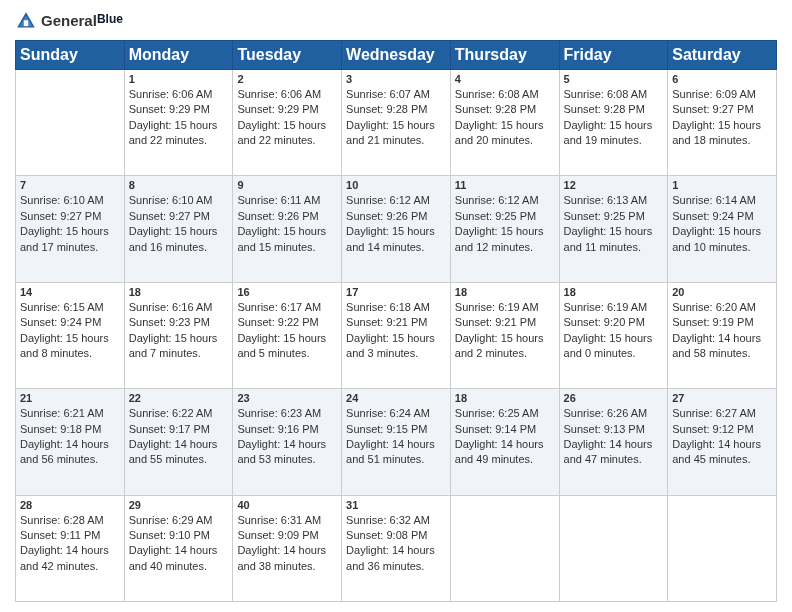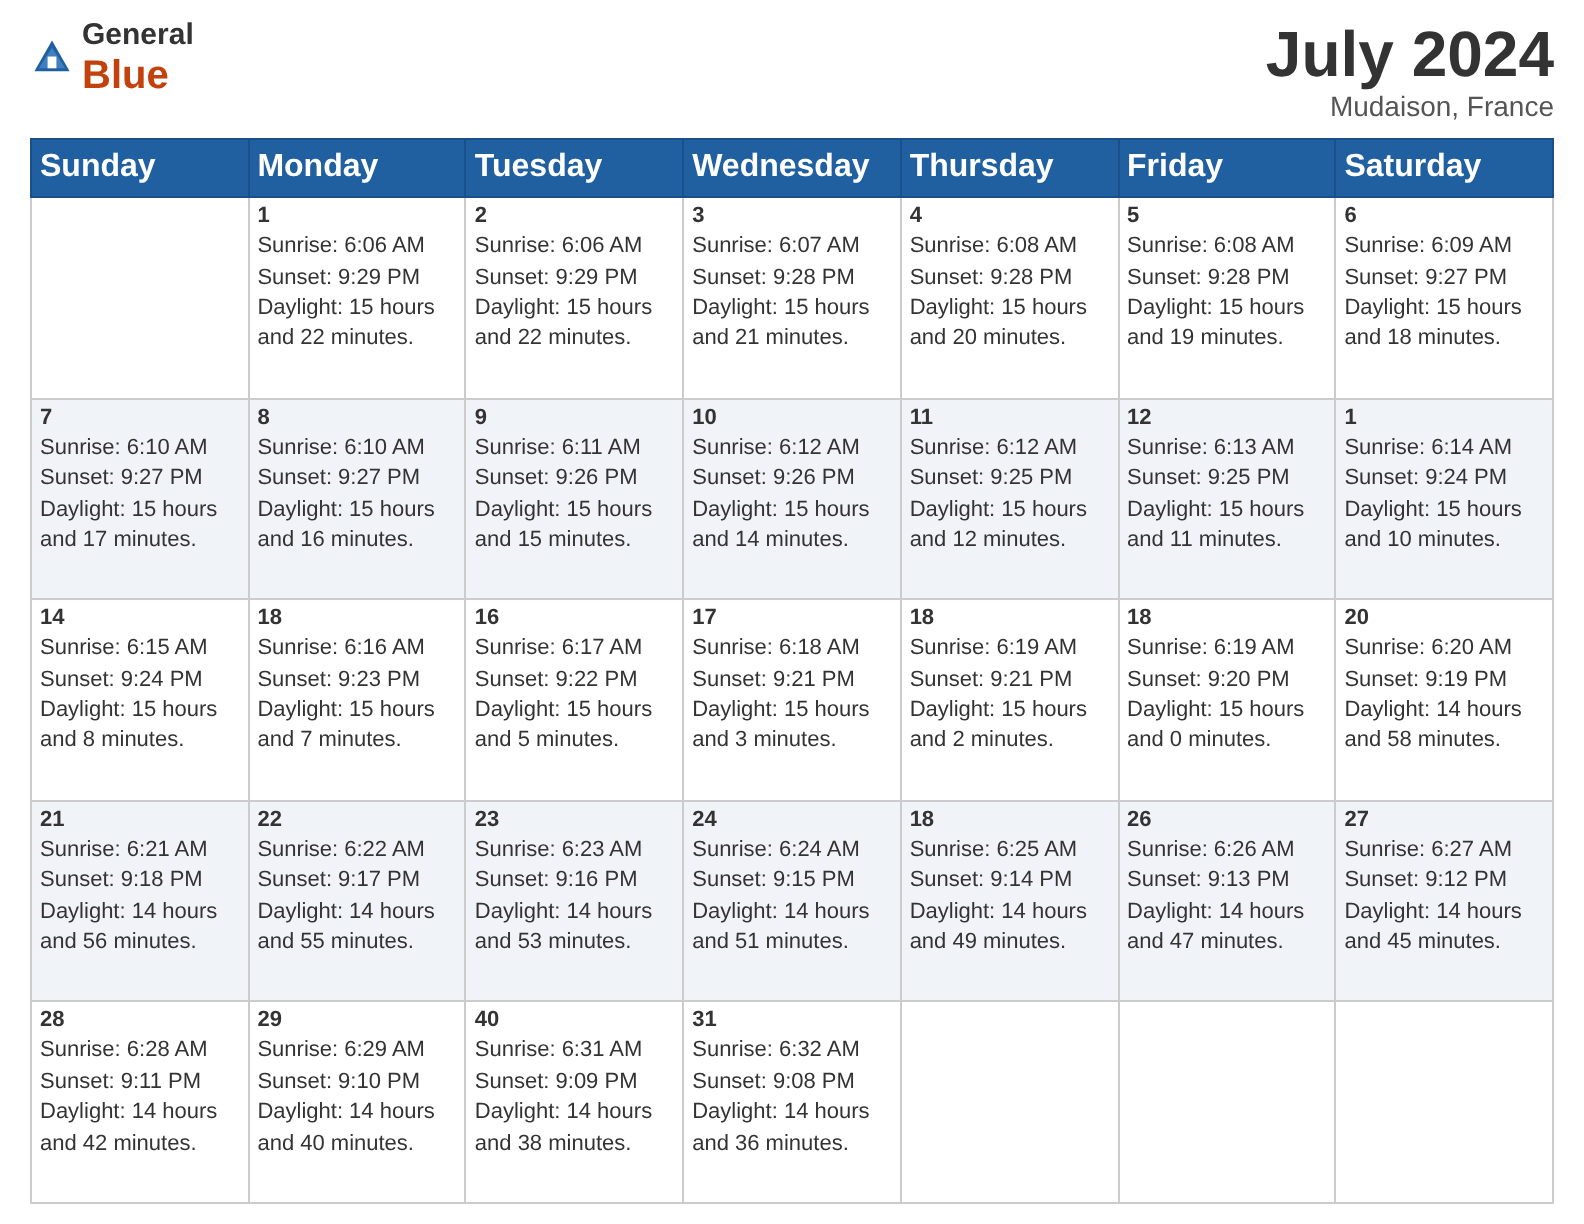--- a/index.html
+++ b/index.html
@@ -23,32 +23,31 @@
       align-items: flex-start;
       margin-bottom: 8px;
     }
     .logo {
       display: flex;
       align-items: center;
       gap: 4px;
     }
     .logo-text {
       display: flex;
-      flex-direction: column;
       line-height: 1.1;
     }
     .logo-general {
       font-size: 15px;
       font-weight: bold;
       color: #333;
     }
     .logo-blue {
-      font-size: 20px;
-      font-weight: bold;
-      color: #c2410c;
+      font-size: 12px;
+      font-weight: bold;
+      color: #0f172a;
     }
     .logo-icon {
       width: 22px;
       height: 22px;
     }
     .title-block {
       text-align: right;
     }
     .month-year {
       font-size: 32px;
@@ -112,24 +111,20 @@
     <div class="logo">
       <svg class="logo-icon" viewBox="0 0 30 30">
         <polygon points="15,3 27,24 3,24" fill="#2060a0"></polygon>
         <polygon points="15,8 24,22 6,22" fill="#4080c0"></polygon>
         <rect x="12" y="14" width="6" height="8" fill="#fff"></rect>
       </svg>
       <div class="logo-text">
         <span class="logo-general">General</span>
         <span class="logo-blue">Blue</span>
       </div>
-    </div>
-    <div class="title-block">
-      <div class="month-year">July 2024</div>
-      <div class="location">Mudaison, France</div>
     </div>
   </div>
 
   <table class="calendar">
     <thead>
       <tr>
         <th>Sunday</th>
         <th>Monday</th>
         <th>Tuesday</th>
         <th>Wednesday</th>

